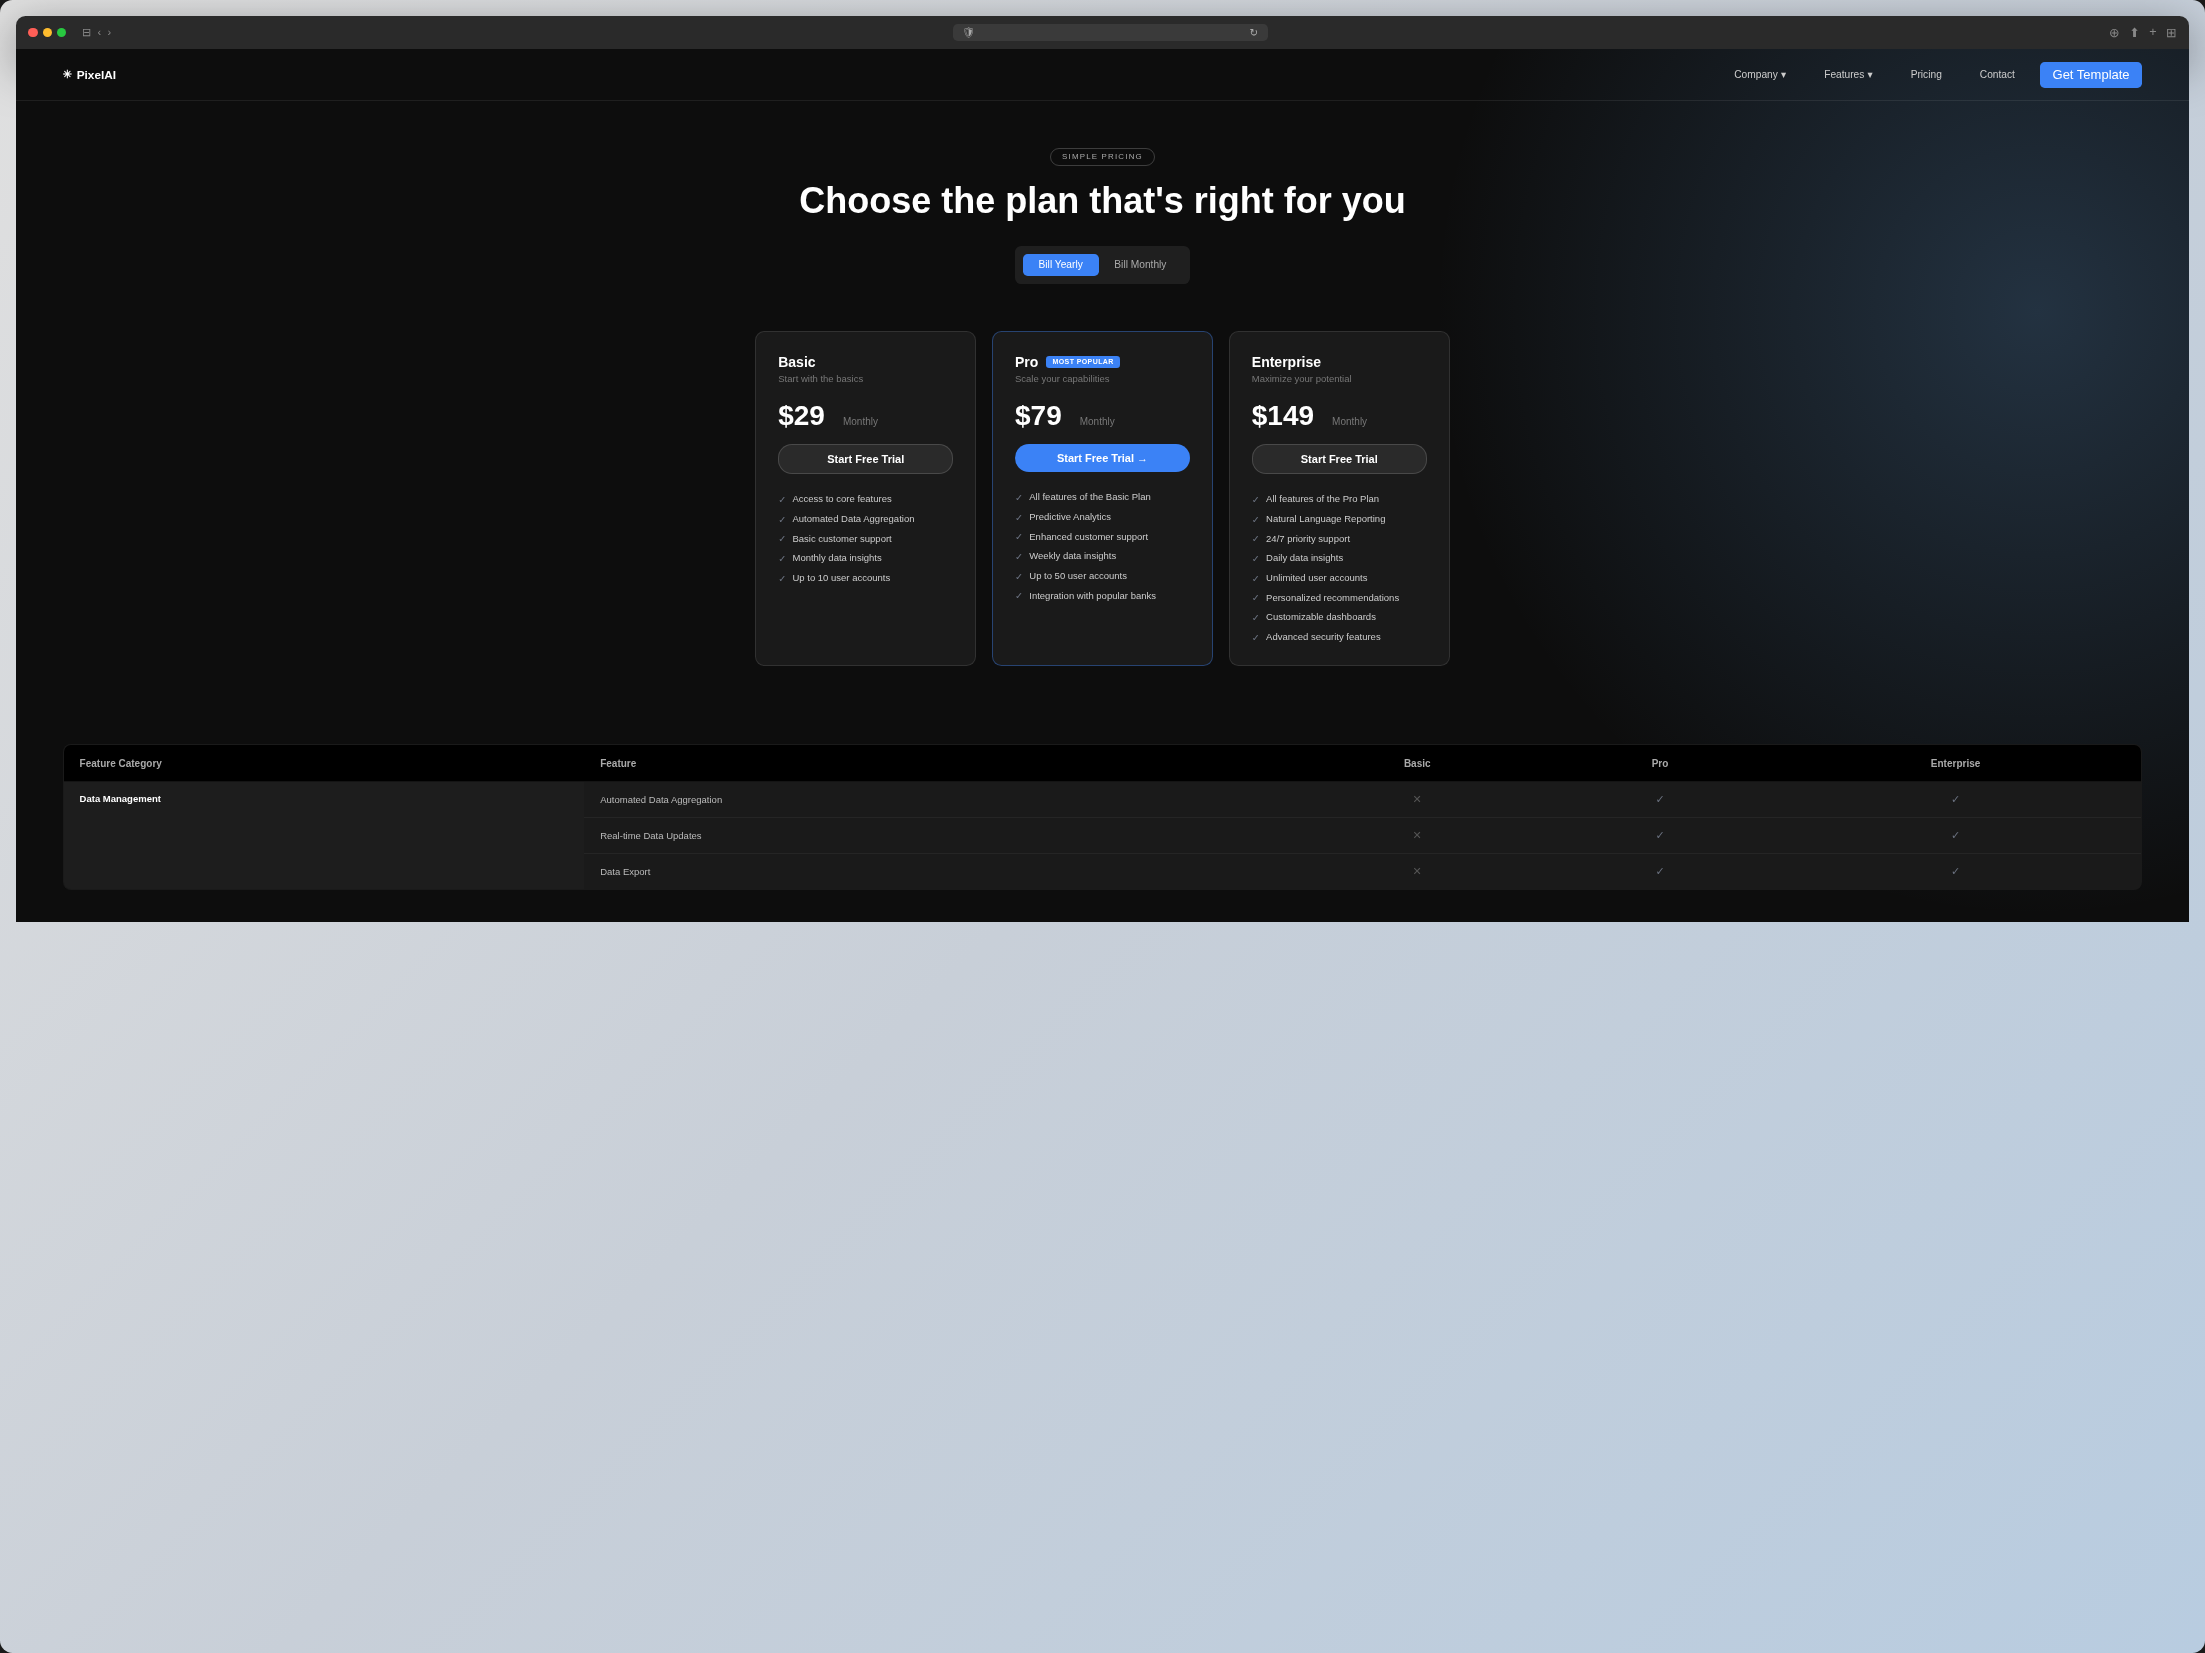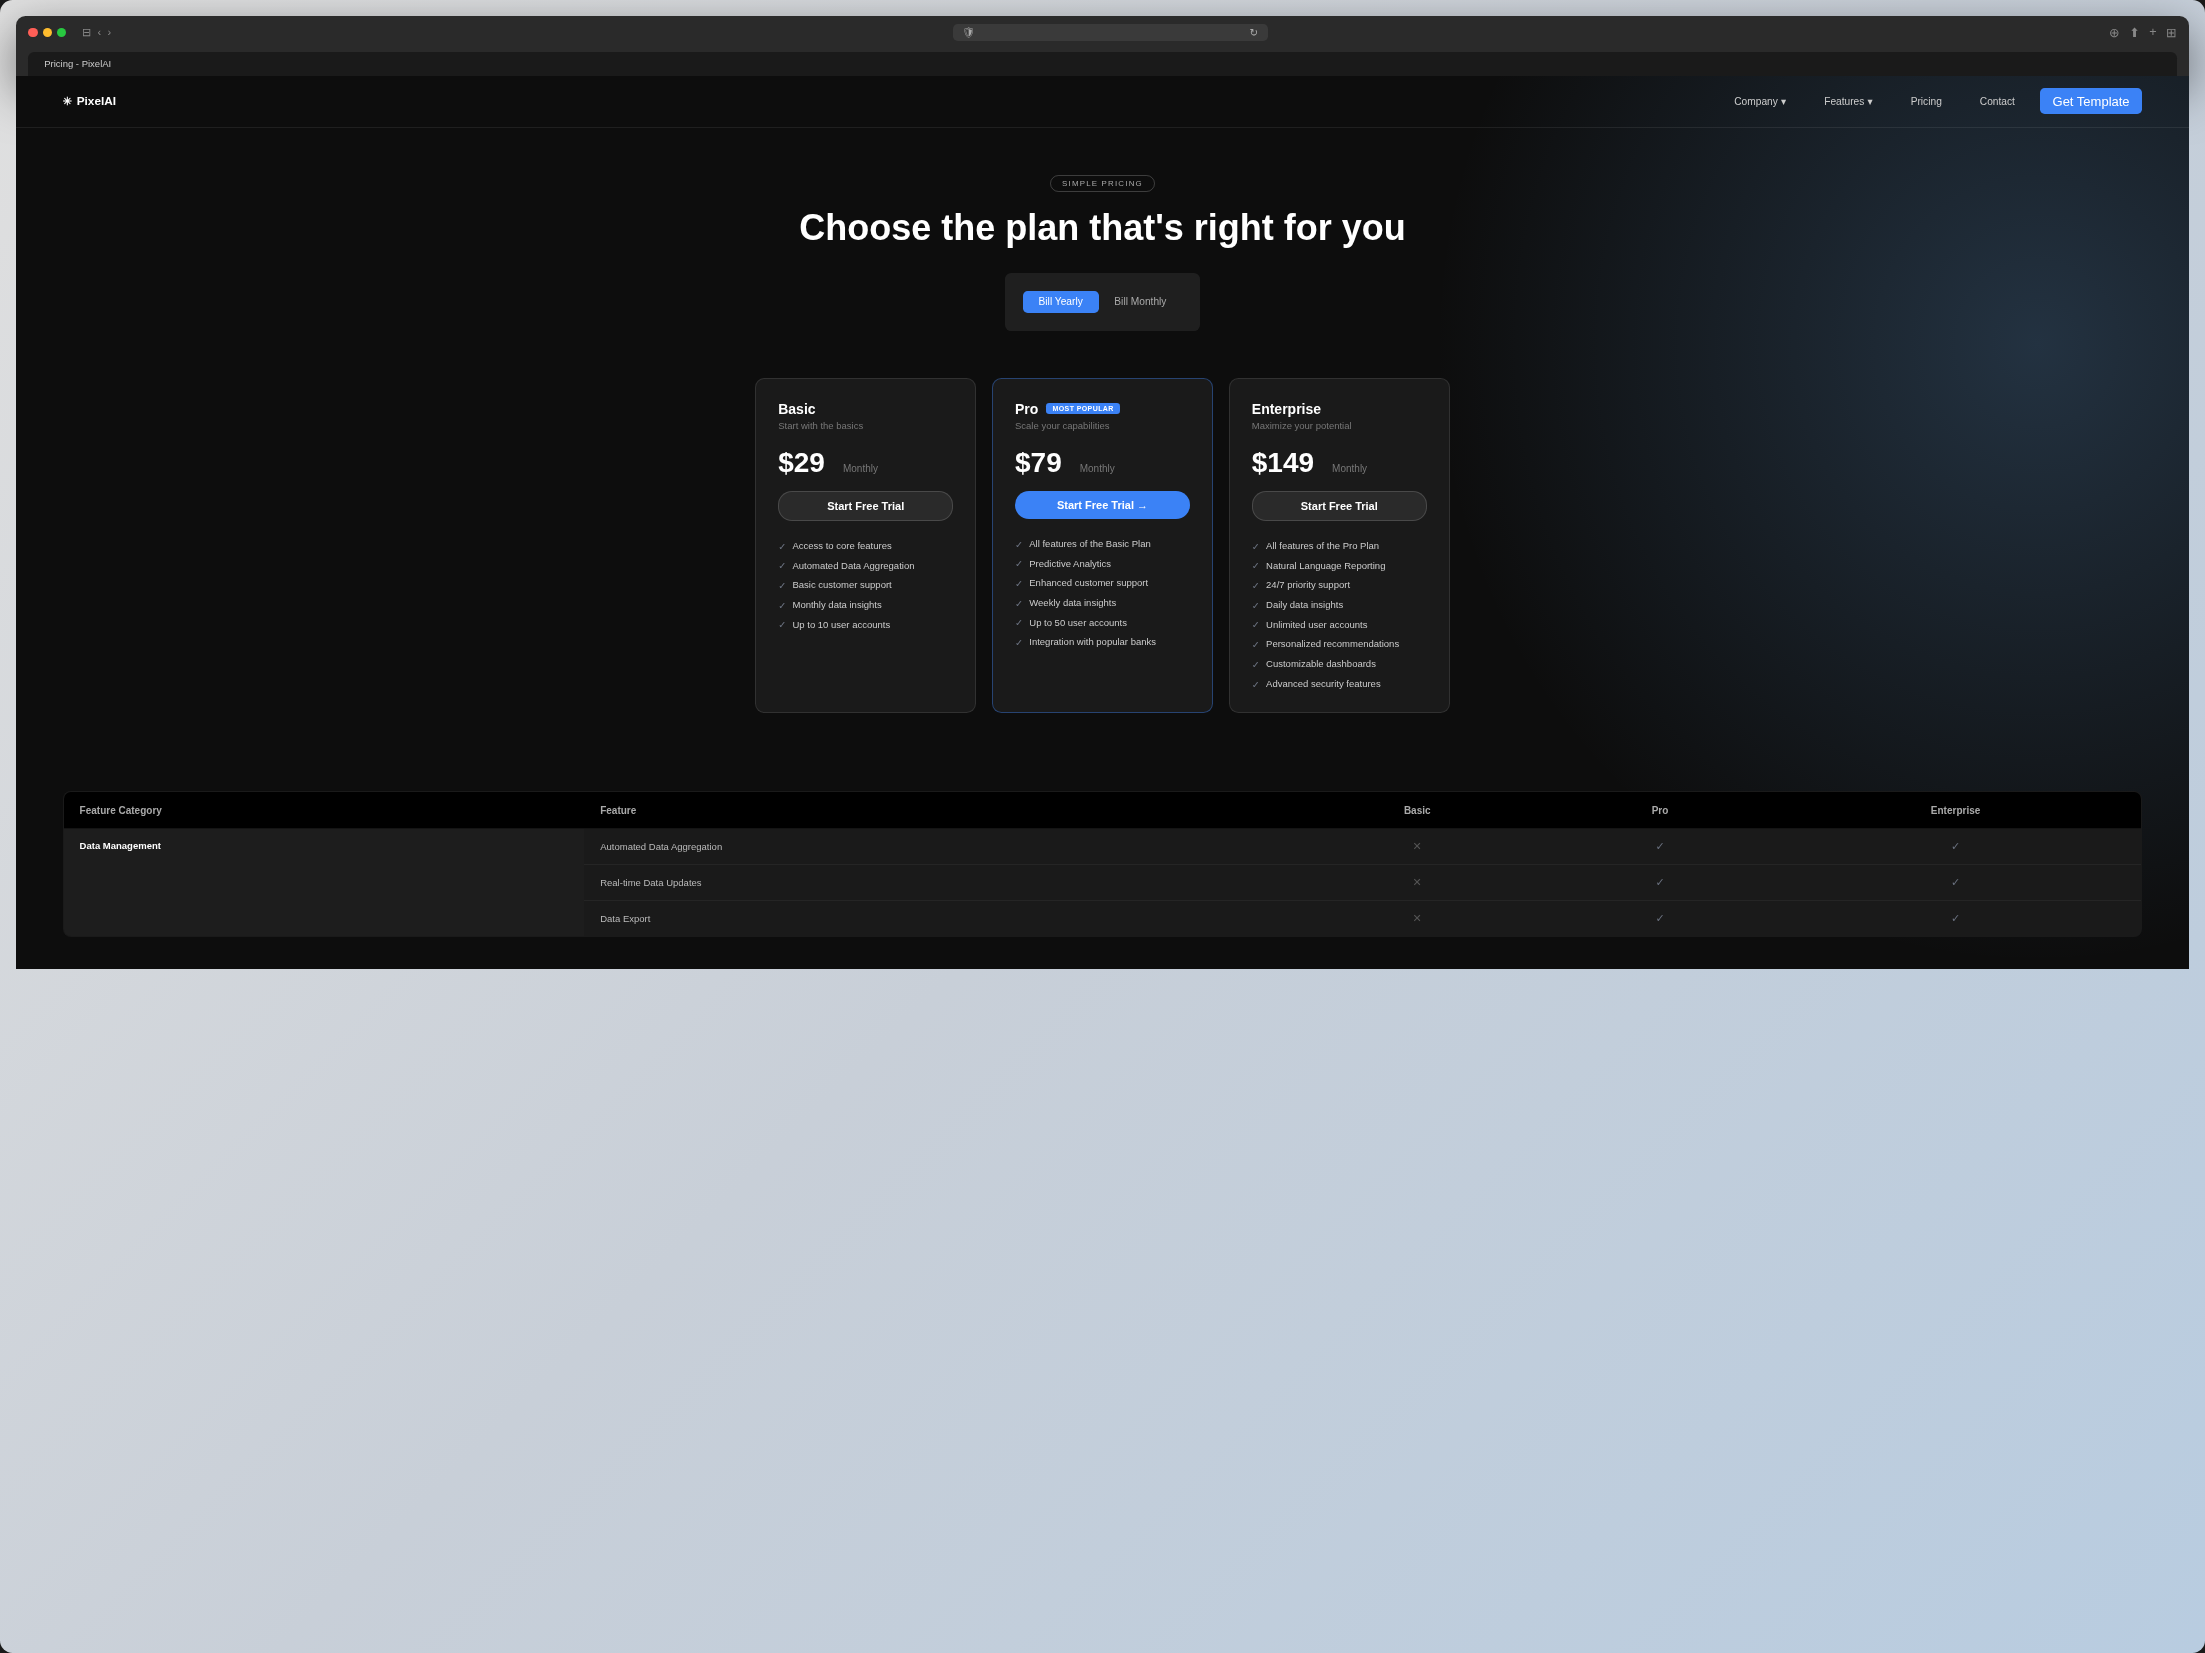--- a/index.html
+++ b/index.html
@@ -184,21 +184,21 @@
       color: #fff;
       margin-bottom: 25px;
       line-height: 1.1;
     }
 
     
     .billing-toggle {
       display: inline-flex;
       background: rgba(255,255,255,0.08);
       border-radius: 6.3px;
-      padding: 18px;
+      padding: 8px;
       margin-bottom: 7.9px;
     }
 
     .toggle-btn {
       padding: 5.5px 15.8px;
       border-radius: 4.7px;
       font-size: 10.2px;
       font-weight: 500;
       cursor: pointer;
       border: none;
@@ -429,23 +429,20 @@
         <span>🛡</span>
         <span style="color:#aaa;font-size:9.5px;"></span>
         <span style="margin-left:auto;">↻</span>
       </div>
       <div class="browser-actions">
         <span>⊕</span>
         <span>⬆</span>
         <span>+</span>
         <span>⊞</span>
       </div>
-    </div>
-    <div class="browser-tab">
-      <span>Pricing - PixelAI</span>
     </div>
   </div>
 
   <div class="page-wrapper">
 
     <nav class="navbar">
       <div class="nav-logo">
         <span class="nav-logo-icon">✳</span>
         <span>PixelAI</span>
       </div>

